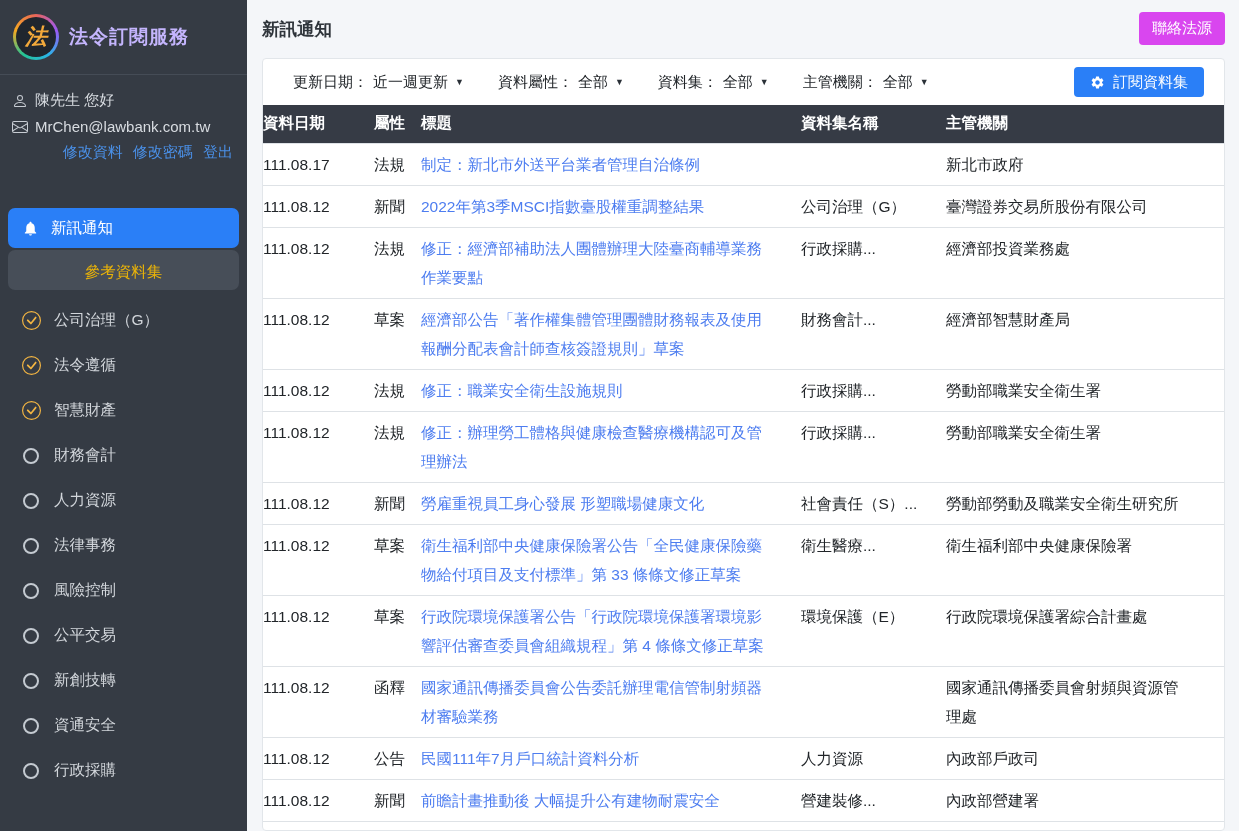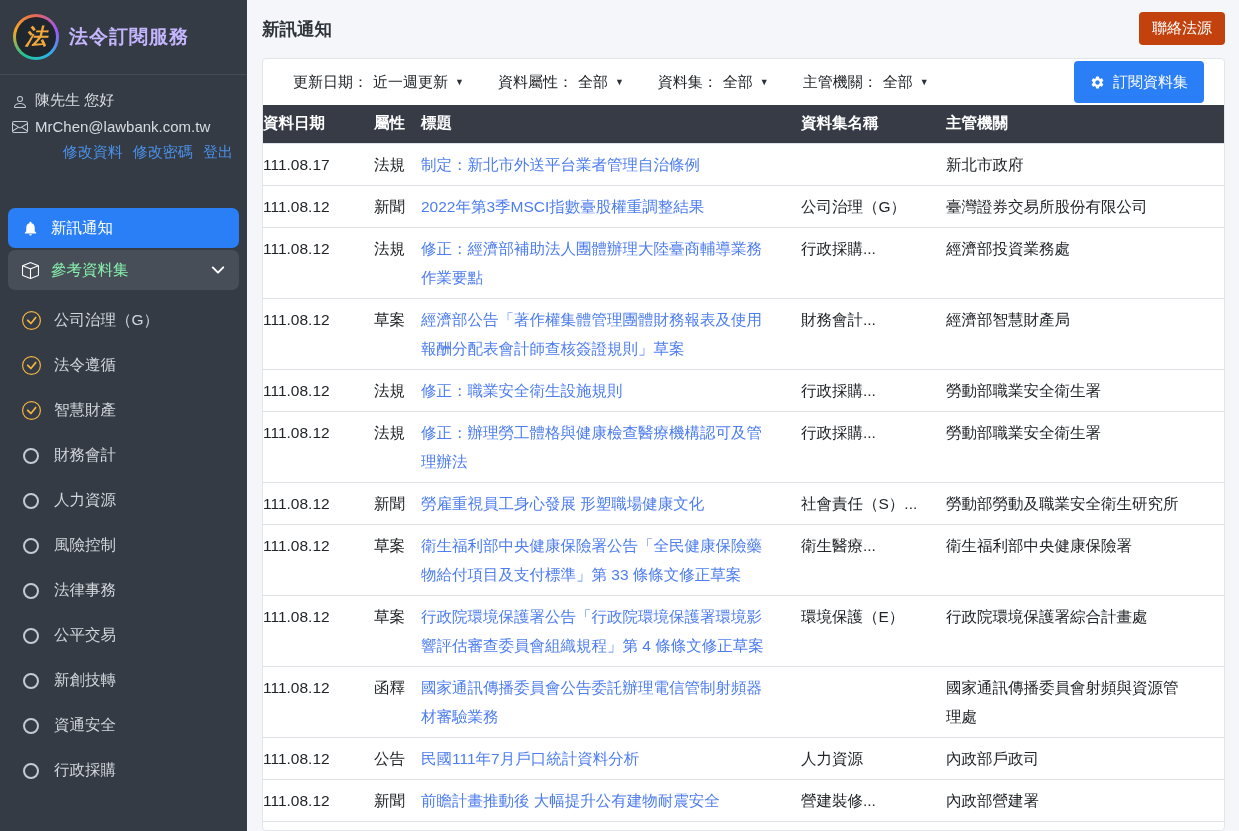--- a/index.html
+++ b/index.html
@@ -21,62 +21,62 @@
     background:conic-gradient(#e8655a,#9b59f5,#2bb3e8,#23c493,#f6a821,#e8655a);
     display:grid; place-items:center; flex:0 0 46px;
   }
   .logo-inner {
     width:40px; height:40px; border-radius:50%; background:#20262e;
     display:grid; place-items:center;
     color:#f2a93b; font-weight:bold; font-size:22px; font-style:italic;
   }
   .brand-title { color:#c4b5fd; font-size:19px; font-weight:700; margin-left:10px; letter-spacing:1px; }
   .user { padding:16px 14px 0 12px; }
-  .user-row { display:flex; align-items:flex-end; gap:7px; color:#d8dce1; font-size:15px; margin-bottom:8px; }
+  .user-row { display:flex; align-items:center; gap:7px; color:#d8dce1; font-size:15px; margin-bottom:8px; }
   .user-row svg { flex:0 0 16px; fill:#c7ccd3; }
   .user-links { text-align:right; margin-top:4px; font-size:15px; }
   .ulink { color:#4a90e8; text-decoration:none; margin-left:6px; }
   .menu { margin-top:46px; padding:0 8px; }
   .menu-item {
     height:40px; border-radius:7px; display:flex; align-items:center; gap:12px;
     padding:0 14px; font-size:15.5px; color:#e8eaed; cursor:pointer; margin-bottom:2px;
   }
   .menu-item svg { fill:#fff; }
   .menu-item.active { background:#2a7ff7; color:#fff; }
-  .menu-item.group { background:#474e58; color:#86efac; }
+  .menu-item.group { background:#474e58; color:#eab308;flex-direction:column; }
   .menu-item .chev { margin-left:auto; }
   .submenu { margin-top:8px; }
   .subitem {
     height:45px; display:flex; align-items:center; gap:13px; padding:0 14px;
     color:#d2d6db; font-size:15.5px; cursor:pointer;
   }
   .ic-check svg { fill:#f3b542; display:block; }
   .ic-empty {
     width:16px; height:16px; border:2px solid #c4cad1; border-radius:50%;
     display:inline-block; margin:0 2px 0 1px;
   }
   
   .main { flex:1; padding:12px 14px 0 15px; display:flex; flex-direction:column; }
   .page-head { display:flex; align-items:center; justify-content:space-between; margin-bottom:13px; }
   .page-title { font-size:17.5px; font-weight:700; color:#2f353b; }
   .btn-green {
-    background:#c2410c; color:#fff; border:none; border-radius:4px;
+    background:#d946ef; color:#fff; border:none; border-radius:4px;
     padding:7px 13px; font-size:15px; cursor:pointer; font-family:inherit;
   }
   .card {
     background:#fff; border:1px solid #e2e6ea; border-radius:4px;
     flex:1; overflow:hidden;
   }
   .filter-bar { display:flex; align-items:center; height:46px; padding:0 20px 0 30px; }
   .filter { display:flex; align-items:center; font-size:15px; color:#212529; margin-right:34px; cursor:pointer; }
   .f-value { margin-left:5px; }
   .caret { font-size:9px; margin-left:7px; color:#2b3138; }
   .btn-blue {
     margin-left:auto; background:#2a7ff7; color:#fff; border:none; border-radius:4px;
-    height:42px; padding:0 16px; display:flex; align-items:center; gap:8px;
+    height:30px; padding:0 16px; display:flex; align-items:center; gap:8px;
     font-size:15px; cursor:pointer; font-family:inherit;
   }
   .btn-blue svg { fill:#fff; }
   
   table { width:100%; border-collapse:collapse; table-layout:fixed; font-size:15.5px; }
   thead th {
     background:#363b45; color:#fff; font-weight:700; text-align:left;
     height:38px; padding:0;
   }
   th.c1, td.c1 { }
@@ -180,27 +180,27 @@
 
   <div class="subitem">
 
     <span class="ic-empty"></span>
     <span>人力資源</span>
   </div>
 
   <div class="subitem">
 
     <span class="ic-empty"></span>
+    <span>法律事務</span>
+  </div>
+
+  <div class="subitem">
+
+    <span class="ic-empty"></span>
     <span>風險控制</span>
-  </div>
-
-  <div class="subitem">
-
-    <span class="ic-empty"></span>
-    <span>法律事務</span>
   </div>
 
   <div class="subitem">
 
     <span class="ic-empty"></span>
     <span>公平交易</span>
   </div>
 
   <div class="subitem">
 

